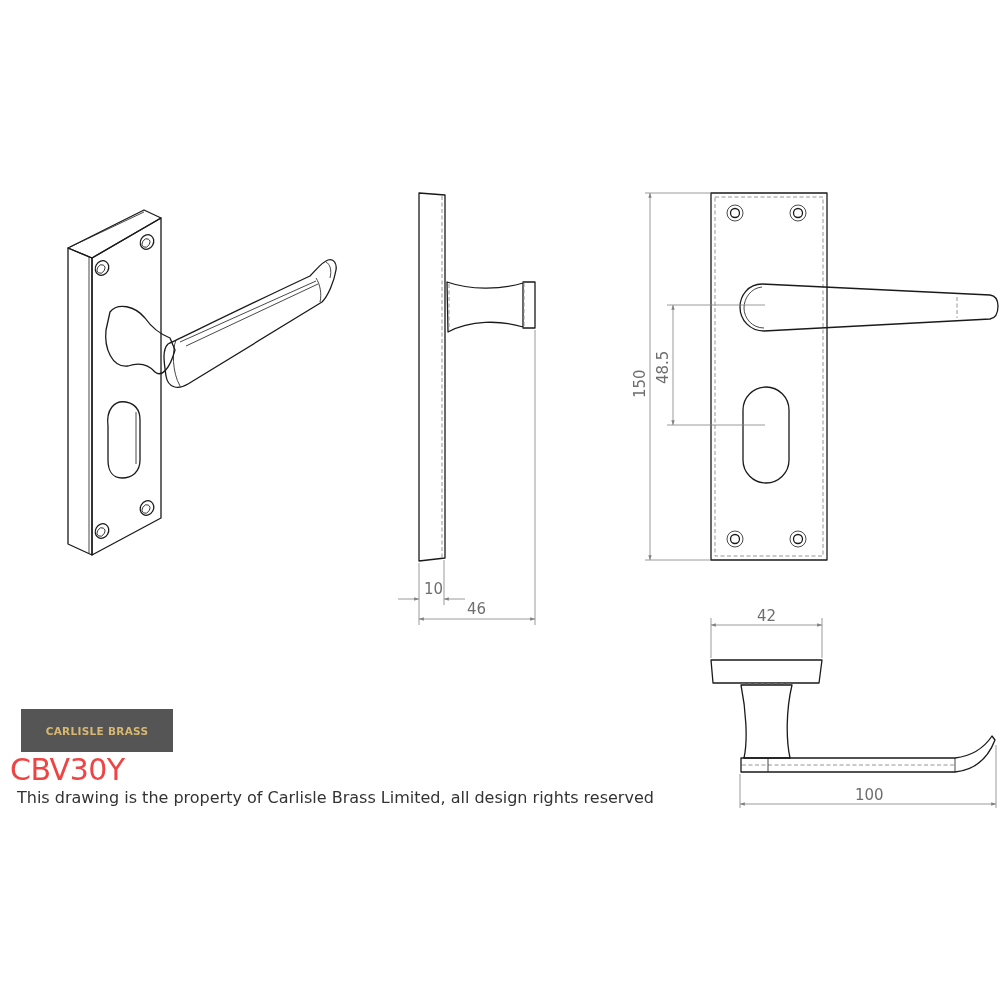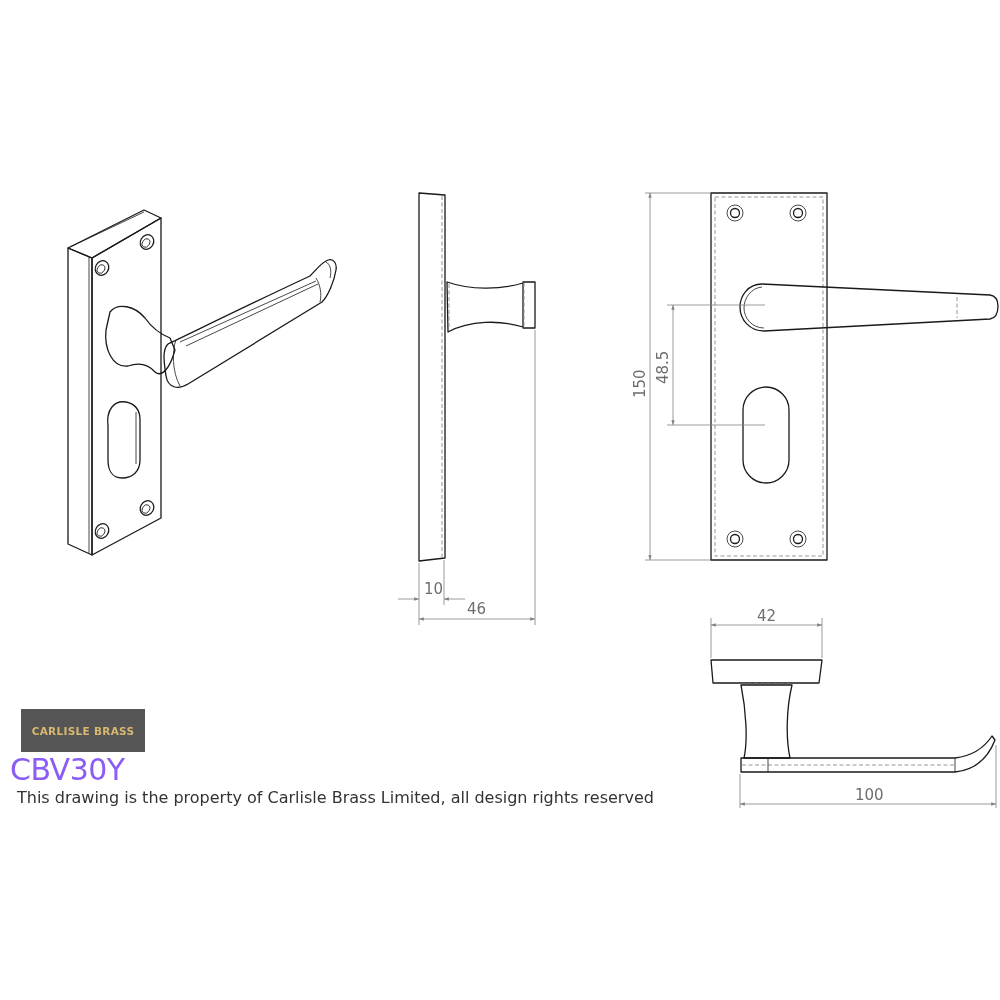--- a/index.html
+++ b/index.html
@@ -5,25 +5,25 @@
   html, body { margin: 0; padding: 0; background: #ffffff; }
   body { width: 1000px; height: 1000px; position: relative; overflow: hidden; font-family: "DejaVu Sans", sans-serif; }
   svg.drawing { position: absolute; left: 0; top: 0; width: 1000px; height: 1000px; }
   .ln { fill: none; stroke: #1a1a1a; stroke-width: 1.3; stroke-linejoin: round; stroke-linecap: round; }
   .ln-thin { fill: none; stroke: #1a1a1a; stroke-width: 0.8; }
   .hid { fill: none; stroke: #8a8a8a; stroke-width: 0.9; stroke-dasharray: 4 2.5; }
   .dim { fill: none; stroke: #808080; stroke-width: 0.8; }
   .arrow { fill: #808080; stroke: none; }
   .dimtext { fill: #6e6e6e; font-family: "DejaVu Sans", sans-serif; font-size: 15px; }
   .logo {
-    position: absolute; left: 21px; top: 709px; width: 124px; height: 43px;
+    position: absolute; left: 21px; top: 709px; width: 152px; height: 43px;
     background: #555555; display: flex; align-items: center; justify-content: center; text-align: center;
   }
   .logo span { color: #d8b870; font-family: "DejaVu Sans", sans-serif; font-weight: bold; font-size: 10.5px; letter-spacing: 0.3px; }
-  .code { position: absolute; left: 10px; top: 752px; font-family: "DejaVu Sans", sans-serif; font-size: 30px; color: #8b5cf6; line-height: 36px; font-weight: normal; letter-spacing: -0.5px; }
+  .code { position: absolute; left: 10px; top: 752px; font-family: "DejaVu Sans", sans-serif; font-size: 30px; color: #ef4444; line-height: 36px; font-weight: normal; letter-spacing: -0.5px; }
   .notice { position: absolute; left: 17px; top: 788px; font-family: "DejaVu Sans", sans-serif; font-size: 16px; color: #333; }
 </style>
 </head>
 <body>
 
 <svg class="drawing" viewBox="0 0 1000 1000">
   <defs>
     <marker id="arr" viewBox="0 0 10 10" refX="10" refY="5" markerWidth="9" markerHeight="6" orient="auto-start-reverse">
       <path d="M0,1.5 L10,5 L0,8.5 z" class="arrow"></path>
     </marker>

